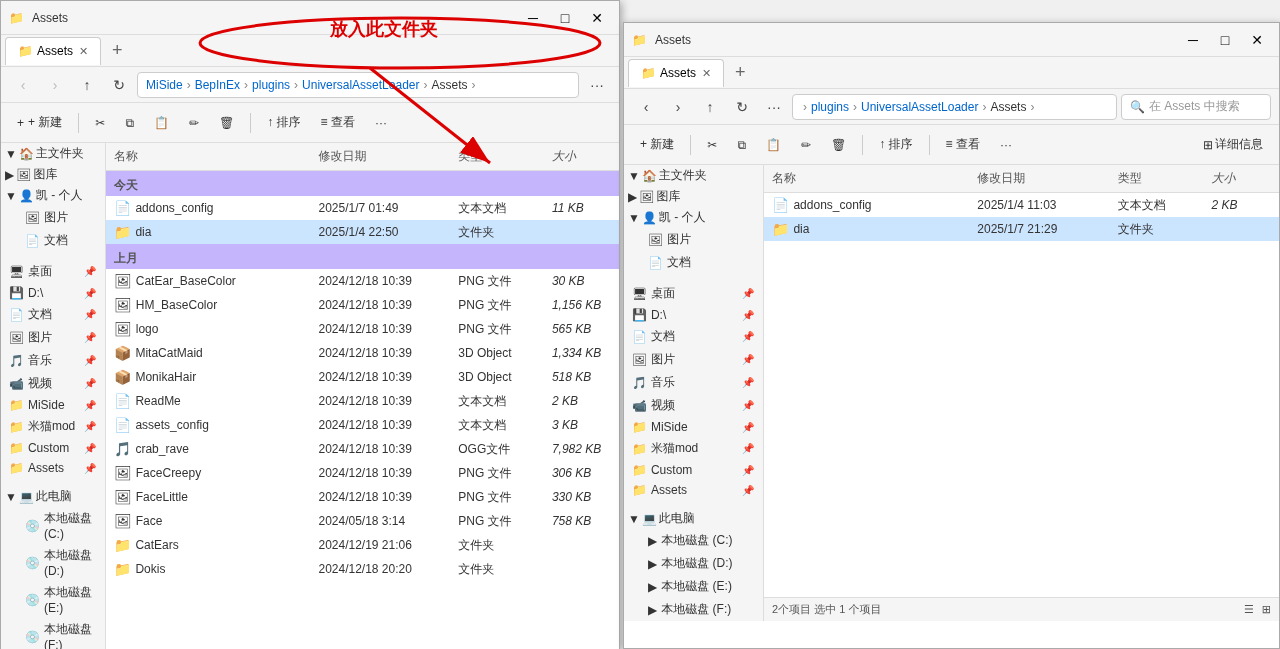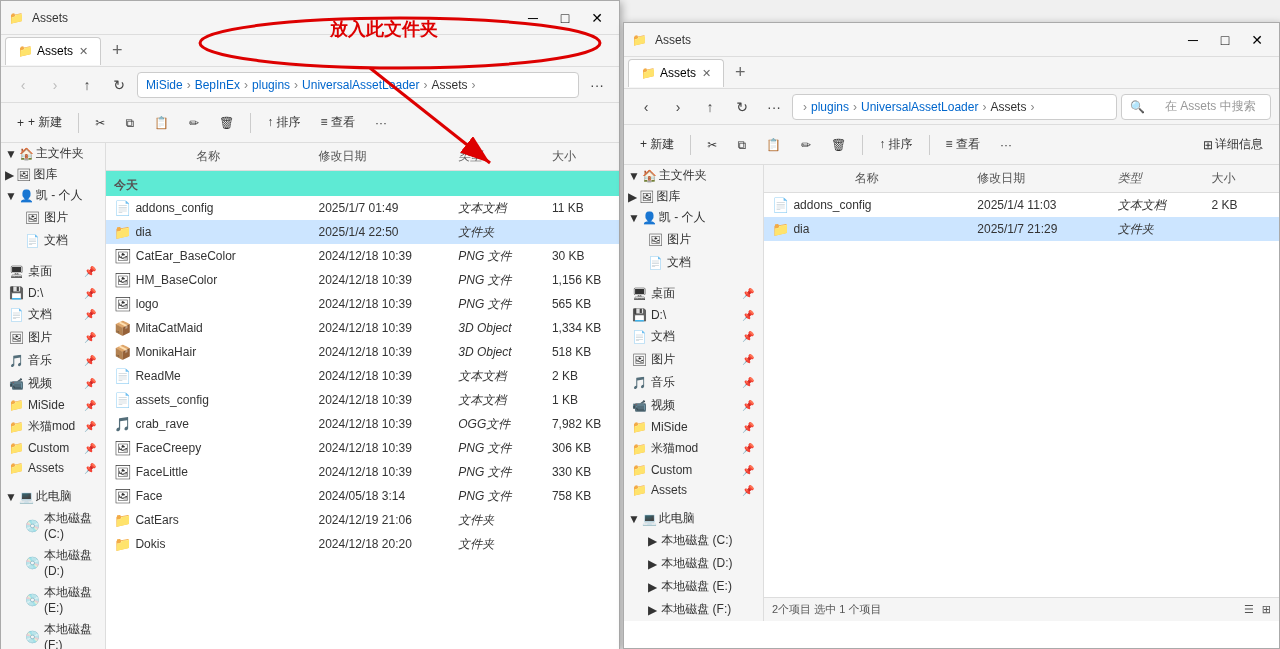--- a/index.html
+++ b/index.html
@@ -213,37 +213,37 @@
       display: flex;
       align-items: center;
       height: 28px;
       background: #f5f5f5;
       border-bottom: 1px solid #ddd;
       font-size: 12px;
       color: #555;
       font-weight: normal;
     }
 
-    .col-name { width: 220px; padding: 0 8px; text-align: center; }
+    .col-name { width: 220px; padding: 0 8px; }
     .col-date { width: 150px; padding: 0 8px; }
-    .col-type { width: 100px; padding: 0 8px; font-style: italic; }
-    .col-size { width: 80px; padding: 0 8px; }
+    .col-type { width: 100px; padding: 0 8px; }
+    .col-size { width: 80px; padding: 0 8px; font-style: italic; }
 
     .file-list {
       flex: 1;
       overflow-y: auto;
       background: #fff;
     }
 
     .date-group-header {
       padding: 6px 8px 2px 8px;
       font-size: 12px;
       color: #555;
       font-weight: bold;
-      background: #5eead4;
+      background: #c4b5fd;
     }
 
     .file-row {
       display: flex;
       align-items: center;
       height: 24px;
       padding: 0 0;
       cursor: pointer;
       font-size: 12px;
       color: #333;
@@ -531,20 +531,21 @@
         </div>
         <div class="file-row selected">
           <div class="col-name">
               <span class="file-icon folder-icon">📁</span>
               <span>dia</span>
             </div>
           <div class="col-date">2025/1/4 22:50</div>
           <div class="col-type">文件夹</div>
           <div class="col-size"></div>
         </div>
+        <div class="date-group-header">上月</div>
         <div class="file-row">
           <div class="col-name">
               <span class="file-icon">🖼</span>
               <span>CatEar_BaseColor</span>
             </div>
           <div class="col-date">2024/12/18 10:39</div>
           <div class="col-type">PNG 文件</div>
           <div class="col-size">30 KB</div>
         </div>
         <div class="file-row">
@@ -592,21 +593,21 @@
           <div class="col-type">文本文档</div>
           <div class="col-size">2 KB</div>
         </div>
         <div class="file-row">
           <div class="col-name">
               <span class="file-icon">📄</span>
               <span>assets_config</span>
             </div>
           <div class="col-date">2024/12/18 10:39</div>
           <div class="col-type">文本文档</div>
-          <div class="col-size">1 KB</div>
+          <div class="col-size">3 KB</div>
         </div>
         <div class="file-row">
           <div class="col-name">
               <span class="file-icon">🎵</span>
               <span>crab_rave</span>
             </div>
           <div class="col-date">2024/12/18 10:39</div>
           <div class="col-type">OGG文件</div>
           <div class="col-size">7,982 KB</div>
         </div>
@@ -691,21 +692,21 @@
       <span class="breadcrumb-sep">›</span>
       <span class="breadcrumb-item">plugins</span>
       <span class="breadcrumb-sep">›</span>
       <span class="breadcrumb-item">UniversalAssetLoader</span>
       <span class="breadcrumb-sep">›</span>
       <span class="breadcrumb-current">Assets</span>
       <span class="breadcrumb-sep">›</span>
     </div>
     <div class="search-box">
       <span>🔍</span>
-      <span style="margin-left:20px;color:#999;">在 Assets 中搜索</span>
+      <span style="margin-left:4px;color:#999;">在 Assets 中搜索</span>
     </div>
   </div>
 
   <div class="toolbar">
     <button class="toolbar-btn">+ 新建</button>
     <div class="toolbar-sep"></div>
     <button class="toolbar-btn">✂</button>
     <button class="toolbar-btn">⧉</button>
     <button class="toolbar-btn">📋</button>
     <button class="toolbar-btn">✏</button>

